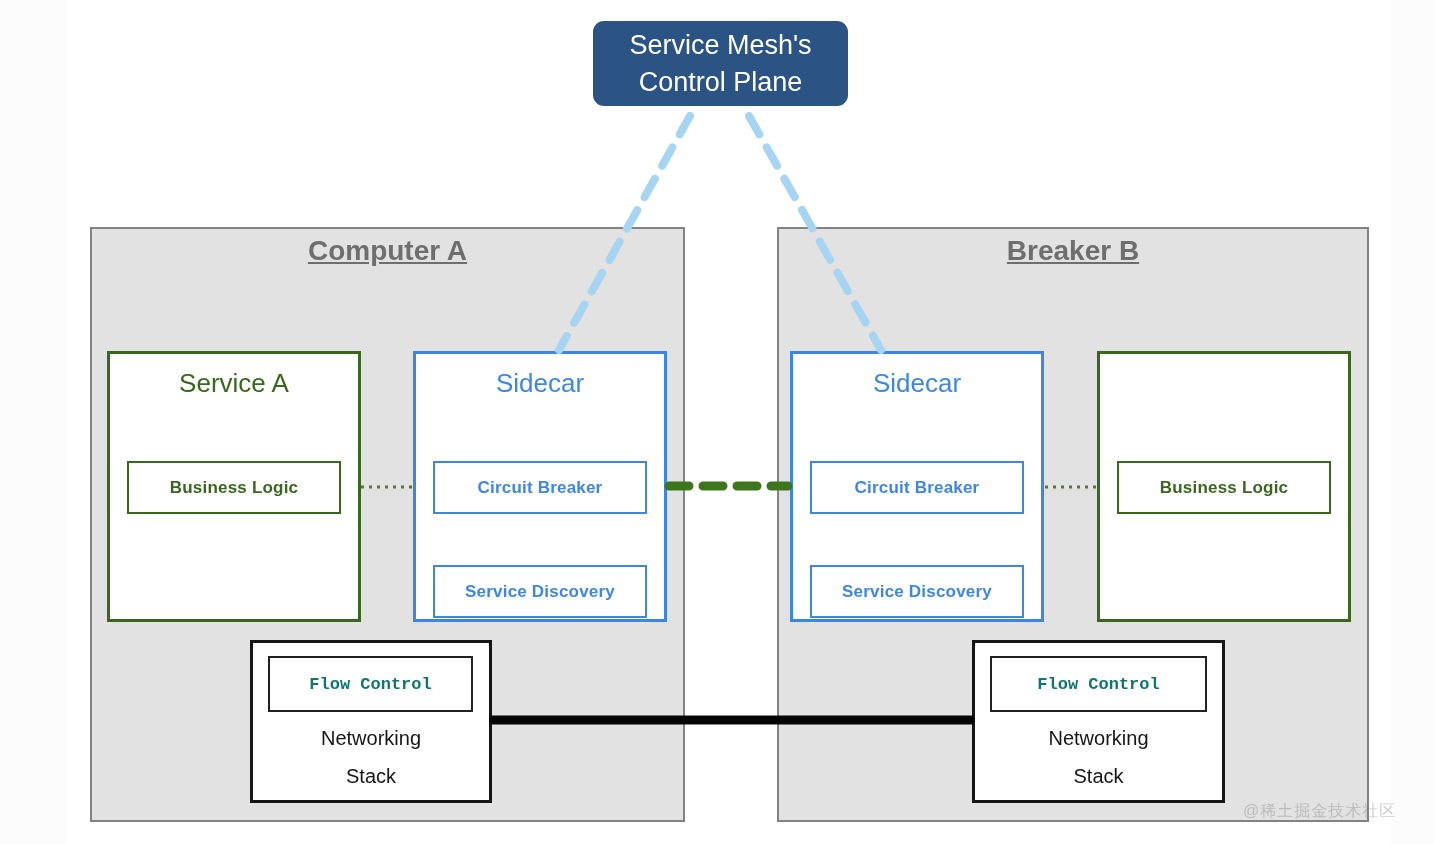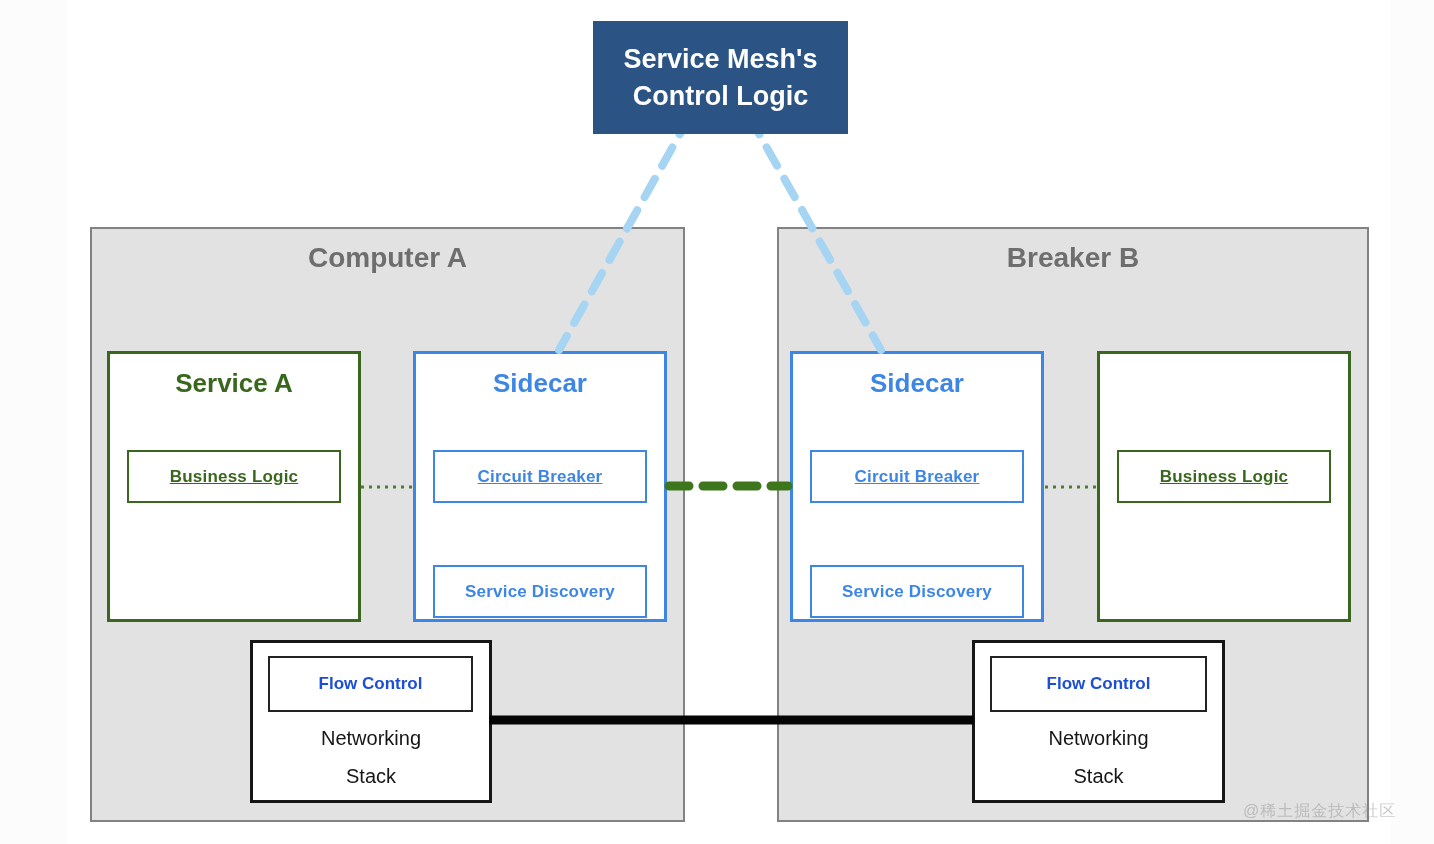--- a/index.html
+++ b/index.html
@@ -6,72 +6,72 @@
   body{
     width:1434px;height:844px;position:relative;overflow:hidden;
     background:var(--page-bg,#fff);
     font-family:"Liberation Sans", sans-serif;
   }
   .edge-strip{position:absolute;top:0;height:844px;background:var(--edge-strip,#fcfcfc);}
   .edge-strip.left{left:0;width:67px;}
   .edge-strip.right{left:1391px;width:43px;}
 
   .control-plane{
-    position:absolute;left:593px;top:21px;width:255px;height:113px;
-    background:var(--navy,#2b5484);border-radius:0;z-index:6;
+    position:absolute;left:593px;top:21px;width:255px;height:85px;
+    background:var(--navy,#2b5484);border-radius:11px;z-index:6;
     display:flex;flex-direction:column;justify-content:center;align-items:center;
-    color:#fff;font-weight:bold;font-size:27px;line-height:37px;text-align:center;
+    color:#fff;font-weight:normal;font-size:27px;line-height:37px;text-align:center;
   }
 
   .computer{
     position:absolute;top:227px;height:591px;
     background:var(--gray-fill,#e2e2e2);border:2px solid var(--gray-border,#828282);
     z-index:1;
   }
   .computer.a{left:90px;width:591px;}
   .computer.b{left:777px;width:588px;}
   .computer-label{
-    margin-top:13px;text-align:center;
-    font-size:28px;font-weight:bold;color:var(--gray-text,#6e6e6e);
+    margin-top:6px;text-align:center;
+    font-size:28px;font-weight:bold;color:var(--gray-text,#6e6e6e);text-decoration:underline;
   }
 
   .big-box{
     position:absolute;width:248px;height:265px;background:#fff;z-index:2;
     text-align:center;
   }
-  .big-box .title{margin-top:14px;font-size:26px;font-weight:bold;}
+  .big-box .title{margin-top:14px;font-size:26px;font-weight:normal;}
   .green-box{border:3px solid var(--green,#3a671e);color:var(--green,#3a671e);}
   .blue-box{border:3px solid var(--blue,#3e86e4);color:var(--blue,#3e86e4);}
 
   .service-a{left:107px;top:351px;}
   .sidecar-a{left:413px;top:351px;}
   .sidecar-b{left:790px;top:351px;}
   .service-b{left:1097px;top:351px;}
 
   .component{
     position:absolute;left:17px;width:210px;height:49px;background:#fff;
     font-size:17px;font-weight:bold;letter-spacing:.2px;
     display:flex;align-items:center;justify-content:center;
   }
   .green-box .component{border:2px solid var(--green,#3a671e);color:var(--green,#3a671e);}
   .blue-box .component{border:2px solid var(--blue,#3e86e4);color:var(--blue,#3e86e4);}
-  .comp-1{top:96px;text-decoration:underline;}
+  .comp-1{top:107px;}
   .comp-2{top:167px;margin-top:44px;}
 
   .net-box{
     position:absolute;top:640px;height:157px;background:#fff;
     border:3px solid var(--dark,#161616);z-index:2;text-align:center;color:var(--dark,#161616);
   }
   .net-box.a{left:250px;width:236px;}
   .net-box.b{left:972px;width:247px;}
   .flow-control{
     position:absolute;left:15px;top:13px;height:52px;background:#fff;
-    border:2px solid #222;color:#1d4ed8;
+    border:2px solid #222;color:#0f766e;
     font-size:17px;font-weight:bold;
-    display:flex;align-items:center;justify-content:center;
+    display:flex;align-items:center;justify-content:center;font-family:Liberation Mono, monospace;
   }
   .net-box.a .flow-control{width:201px;}
   .net-box.b .flow-control{width:213px;}
   .net-label{
     position:absolute;left:0;right:0;top:76px;
     font-size:20px;line-height:38px;color:var(--dark,#161616);
   }
 
   svg.connectors{position:absolute;left:0;top:0;z-index:4;pointer-events:none;}
   .line-ctrl{stroke:var(--light-blue,#a6d4f3);stroke-width:8;stroke-linecap:round;stroke-dasharray:21 15;fill:none;}
@@ -139,16 +139,16 @@
   <line class="line-ctrl" x1="690" y1="116" x2="559" y2="350"></line>
   <line class="line-ctrl" x1="749" y1="116" x2="881" y2="350"></line>
   <line class="line-dot" x1="361" y1="487" x2="413" y2="487"></line>
   <line class="line-dot" x1="1045" y1="487" x2="1097" y2="487"></line>
   <line class="line-gdash" x1="669" y1="486" x2="788" y2="486"></line>
   <line class="line-black" x1="489" y1="720" x2="974" y2="720"></line>
 </svg>
 
 <div class="control-plane">
   <div>Service Mesh's</div>
-  <div>Control Logic</div>
+  <div>Control Plane</div>
 </div>
 
 <div class="watermark">@稀土掘金技术社区</div>
 
 </body></html>

